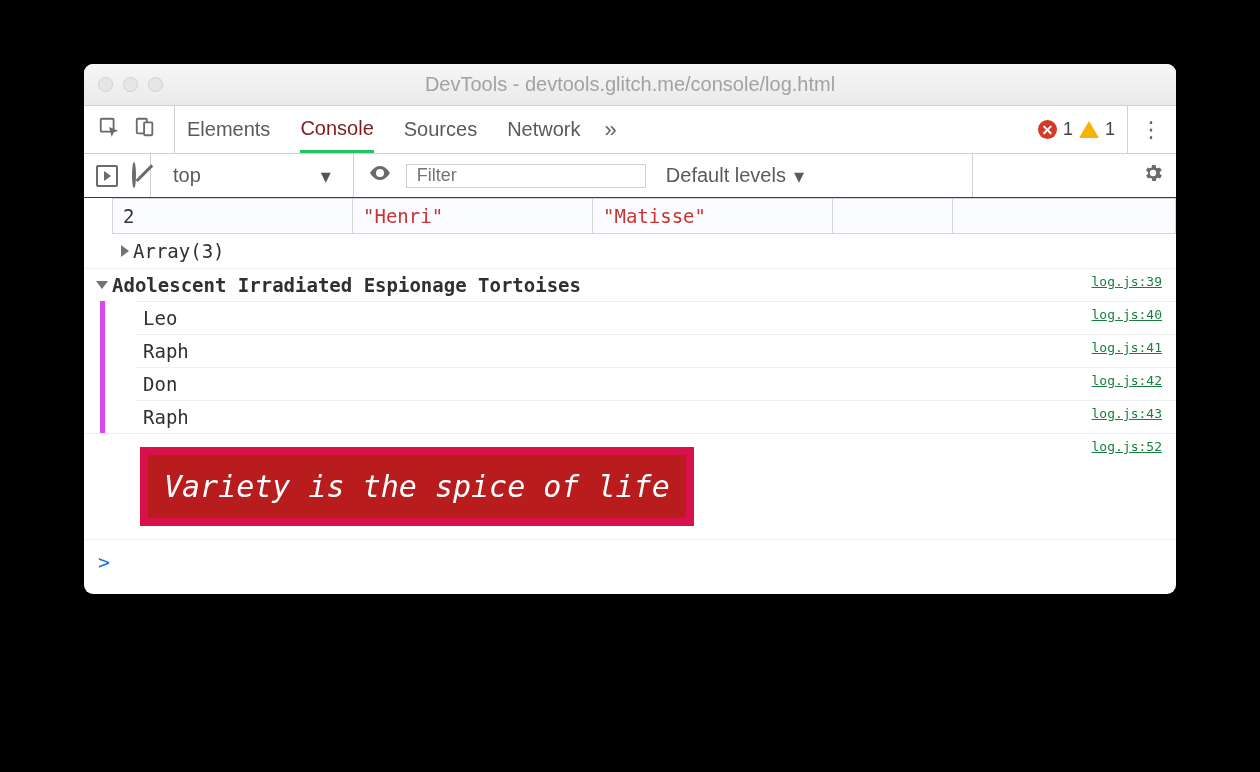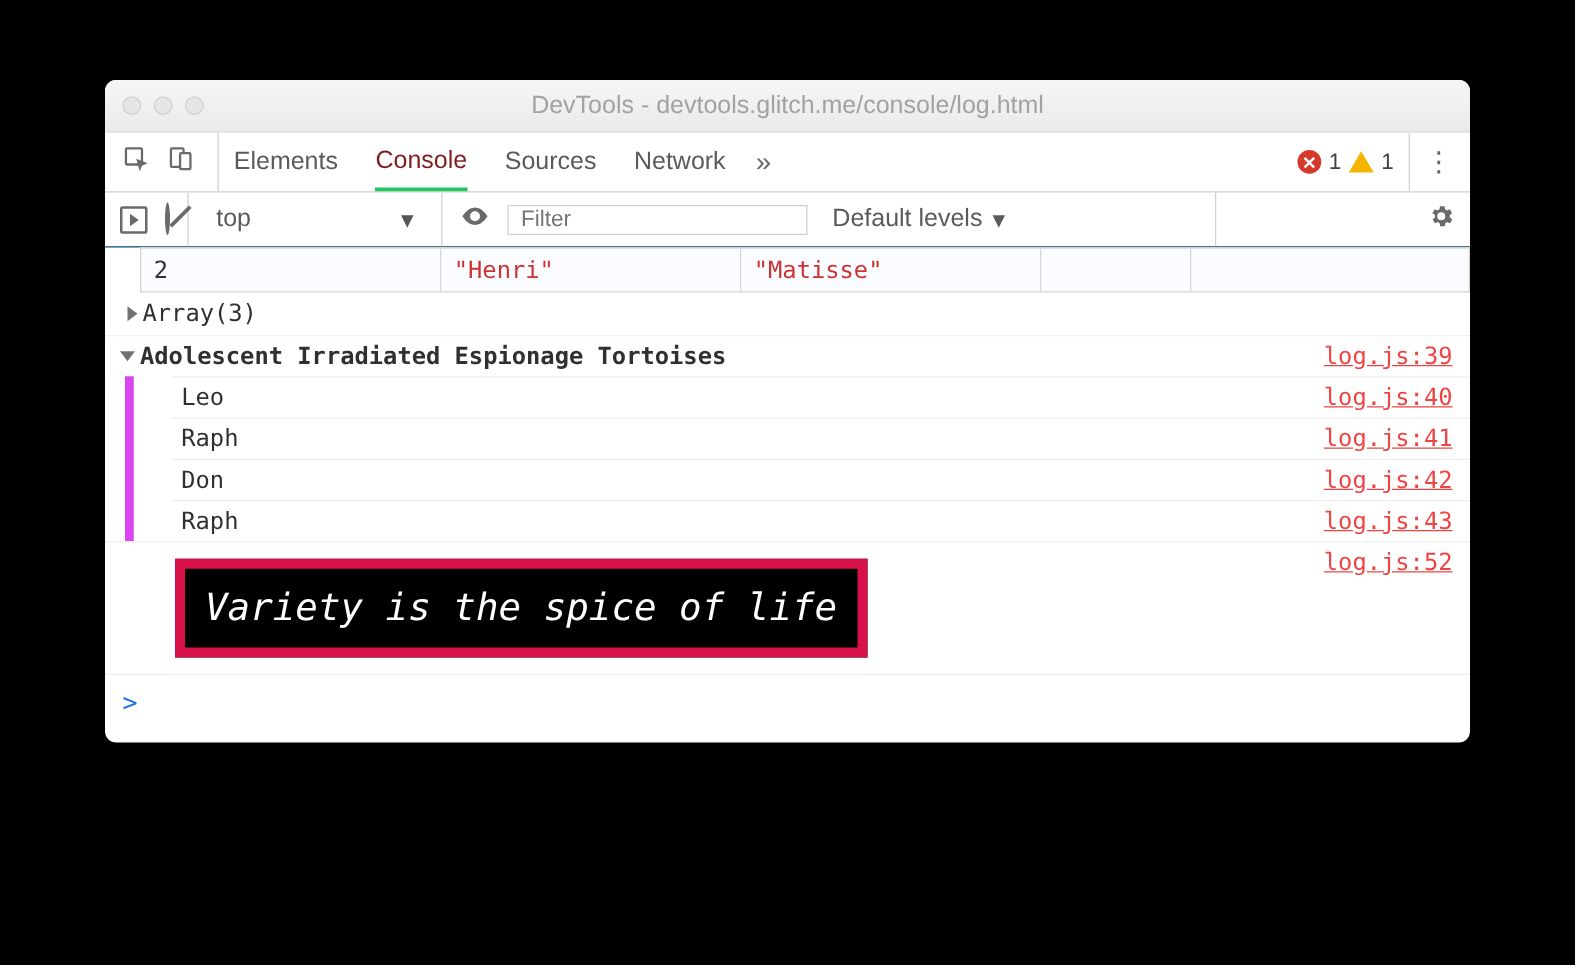--- a/index.html
+++ b/index.html
@@ -78,34 +78,34 @@
 }
 .table-row {
   display:flex; margin-left:28px; border:1px solid #d6d6d6;
   background:#fbfcff;
 }
 .table-row .cell { padding:6px 10px; border-right:1px solid #d6d6d6; }
 .table-row .c0{width:240px; color:#333;}
 .table-row .c1{width:240px; color:#c33;}
 .table-row .c2{width:240px; color:#c33;}
 .table-row .c3{width:120px;}
-.arr-line { padding:6px 0 6px 18px; display:flex; align-items:center; gap:4px;}
+.arr-line { padding:6px 0 6px 37px; display:flex; align-items:center; gap:4px;}
 .tri { display:inline-block; width:0;height:0; border-top:6px solid transparent; border-bottom:6px solid transparent; border-left:8px solid #727272;}
 .tri-down { display:inline-block; width:0;height:0; border-left:6px solid transparent; border-right:6px solid transparent; border-top:8px solid #727272;}
 .log-line {
   display:flex; padding:5px 14px 5px 8px; border-top:1px solid #efefef;
 }
 .log-line .expand { width:20px; display:flex; align-items:center; justify-content:center;}
 .log-line .msg { flex:1; }
-.log-line .src { color:#ef4444; text-decoration:underline; font-size:19px;}
+.log-line .src { color:#15803d; text-decoration:underline; font-size:13px;}
 .group-head { font-weight:bold; }
-.indent { border-left:7px solid #d946ef; margin-left:16px; padding-left:30px;}
+.indent { border-left:5px solid #d946ef; margin-left:16px; padding-left:30px;}
 .styled-box {
   display:inline-block; margin:8px 0 8px 28px;
-  border:8px solid #d9114b; background:#000000; color:#fff;
+  border:8px solid #d9114b; background:#b91c1c; color:#fff;
   font-style:italic; font-size:30px; padding:14px 16px;
   font-family:"Menlo","Consolas",monospace;
 }
 .prompt-line { padding:10px 14px; color:#1a73e8; font-family:"Menlo",monospace; font-size:20px; border-top:1px solid #efefef;}
 .icon-svg { width:22px; height:22px; }
 .eye { width:24px; height:24px;}
 .play-box { width:22px; height:22px; border:2px solid #6a6a6a; border-radius:2px; display:flex; align-items:center; justify-content:center;}
 .play-box .t { width:0;height:0;border-top:5px solid transparent;border-bottom:5px solid transparent;border-left:7px solid #6a6a6a;}
 .no-circle { width:22px;height:22px;border:2.5px solid #6a6a6a;border-radius:50%;position:relative;}
 .no-circle::after{content:"";position:absolute;width:2.5px;height:22px;background:#6a6a6a;left:9px;top:-2px;transform:rotate(45deg);}

